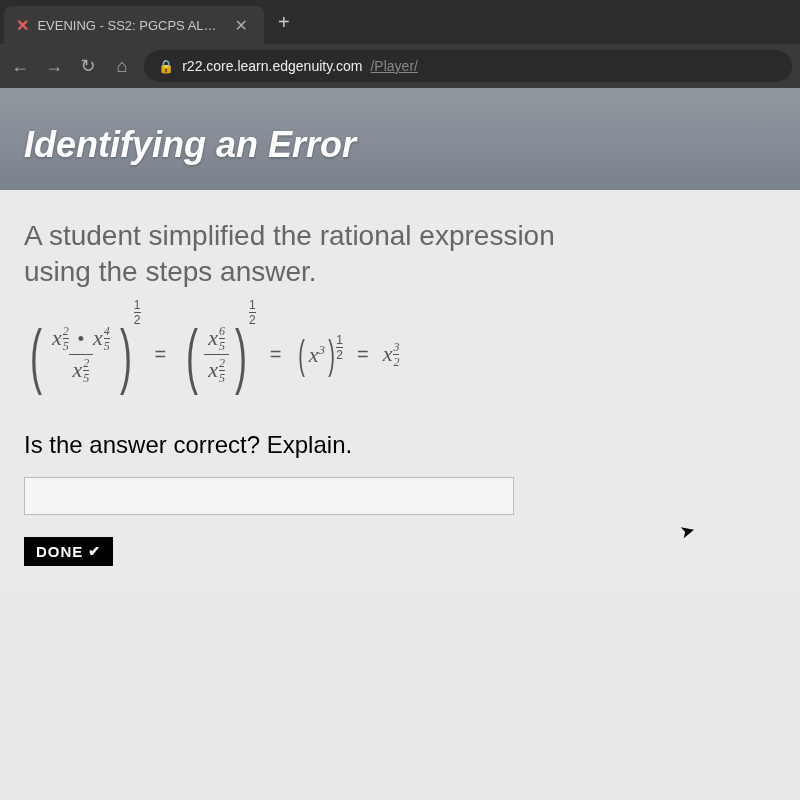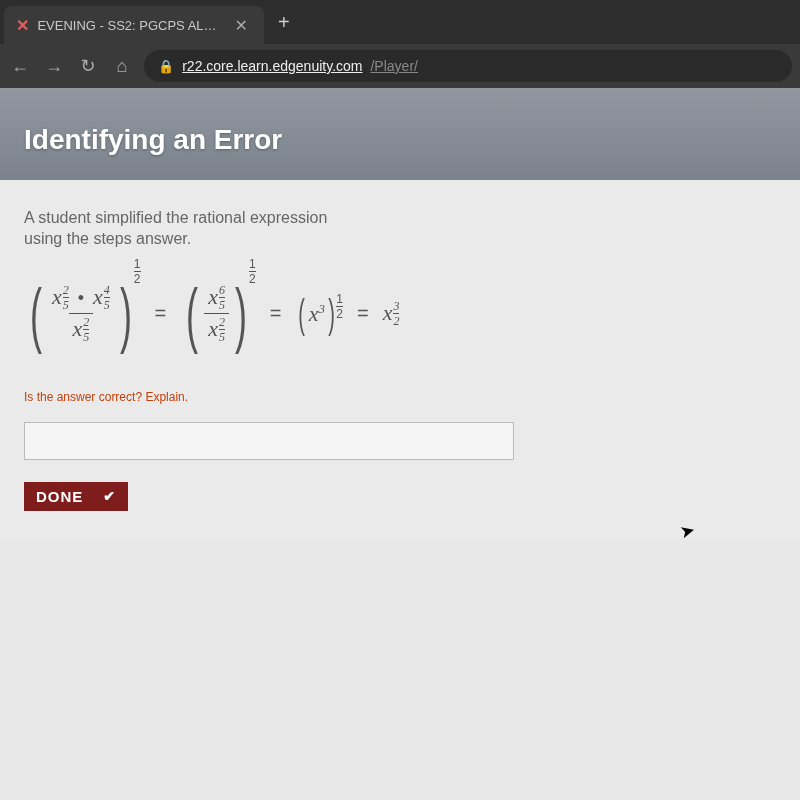--- a/index.html
+++ b/index.html
@@ -77,39 +77,40 @@
       align-items: center;
       padding: 0 14px;
       gap: 8px;
       color: #ccc;
       font-size: 14px;
     }
     .lock-icon {
       color: #9aa;
       font-size: 13px;
     }
-    .url-domain { color: #eee; text-decoration: underline; }
+    .url-domain { color: #eee; }
     .url-path { color: #888; text-decoration: underline; }
     .page-header {
       background: linear-gradient(180deg, #9298a0 0%, #7a828c 100%);
       padding: 36px 24px 24px 24px;
       color: #fff;
     }
     .page-title {
-      font-size: 28px;
+      font-size: 36px;
       font-weight: bold;
       text-shadow: 0 1px 3px rgba(0,0,0,0.3);
+      font-style: italic;
     }
     .content {
       background: #eaeaea;
       padding: 28px 24px;
     }
     .prompt-text {
       color: #666;
-      font-size: 16px;
+      font-size: 28px;
       line-height: 1.3;
       margin-bottom: 28px;
     }
     .math-expr {
       color: #555;
       font-size: 18px;
       margin-bottom: 40px;
       display: flex;
       align-items: center;
       gap: 14px;
@@ -151,42 +152,42 @@
       font-size: 22px;
     }
     .dot { margin: 0 4px; font-size: 18px; }
     .sup-wrap {
       align-self: flex-start;
       margin-top: -20px;
       margin-left: -4px;
     }
     .eq { font-size: 20px; }
     .question-text {
-      color: #c2410c;
-      font-size: 12px;
+      color: #000000;
+      font-size: 24px;
       margin-bottom: 18px;
     }
     .answer-input {
       width: 490px;
       height: 38px;
       border: 1px solid #bbb;
       background: #f5f5f5;
       padding: 6px 8px;
       font-size: 16px;
       margin-bottom: 22px;
     }
     .done-btn {
-      background: #7f1d1d;
+      background: #000000;
       color: #fff;
       font-weight: bold;
       font-size: 15px;
       padding: 6px 12px;
       border: none;
       display: inline-flex;
-      gap: 20px;
+      gap: 5px;
       cursor: pointer;
       letter-spacing: 1px;
     }
     .check-icon { font-size: 14px; }
     .cursor-pointer {
       position: absolute;
       left: 680px;
       top: 520px;
       font-size: 18px;
       color: #000;

